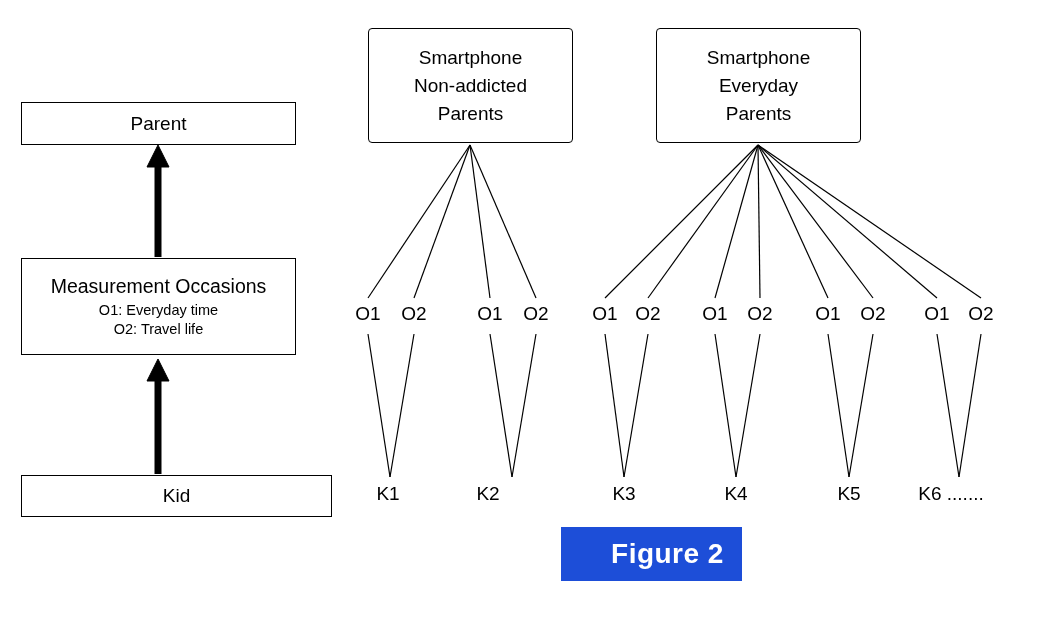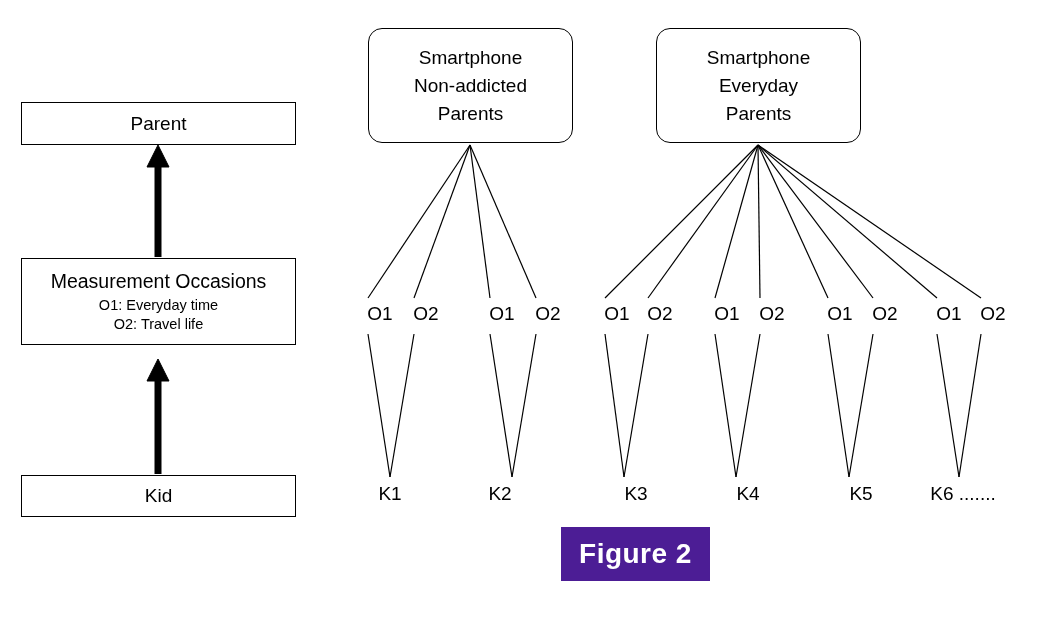--- a/index.html
+++ b/index.html
@@ -45,30 +45,30 @@
     font-size: 19px;
     line-height: 24px;
     white-space: nowrap;
   }
   .rect-box .sub-label {
     font-size: 14.5px;
     line-height: 19px;
     white-space: nowrap;
   }
   #box-parent   { left: 21px;  top: 102px; width: 275px; height: 43px; }
-  #box-occasions{ left: 21px;  top: 258px; width: 275px; height: 87px; }
-  #box-kid      { left: 21px;  top: 475px; width: 275px; height: 42px; }
+  #box-occasions{ left: 21px;  top: 258px; width: 275px; height: 97px; }
+  #box-kid      { left: 21px;  top: 475px; width: 311px; height: 42px; }
   #box-occasions .main-label { font-size: 19.5px; margin-bottom: 3px; }
 
   
   .round-box {
     position: absolute;
     box-sizing: border-box;
     border: 1.6px solid #000000;
-    border-radius: 14px;
+    border-radius: 4px;
     background: #ffffff;
     display: flex;
     flex-direction: column;
     align-items: center;
     justify-content: center;
     text-align: center;
     line-height: 28px;
   }
   .round-box span { display: block; font-size: 19px; white-space: nowrap; }
   .round-box .strong { font-weight: normal; }
@@ -76,40 +76,40 @@
   #box-group-addicted    { left: 656px; top: 28px; width: 205px; height: 115px; }
 
   
   .node-label {
     position: absolute;
     font-size: 19px;
     line-height: 22px;
     white-space: nowrap;
     text-align: right;
     transform: translateX(-50%);
-    margin-left: 12px;
   }
   .o-label { top: 303px; }
   .k-label { top: 483px; }
 
   
   #figure-caption {
     position: absolute;
     left: 561px;
     top: 527px;
     width: 149px;
     height: 54px;
-    background: #4c1d95;
+    background: #1d4ed8;
     color: #ffffff;
     font-size: 28px;
     font-weight: bold;
     display: flex;
     align-items: center;
     justify-content: center;
     letter-spacing: 0.5px;
+    padding-left: 32px;
   }
 </style>
 </head>
 <body>
 
 <div id="canvas">
 
   <svg class="svg-layer" viewBox="0 0 1054 620" xmlns="http://www.w3.org/2000/svg">
 
     <g stroke="#000000" fill="#000000">
@@ -192,21 +192,21 @@
   <div class="node-label o-label" style="left:536px">O2</div>
   <div class="node-label o-label" style="left:605px">O1</div>
   <div class="node-label o-label" style="left:648px">O2</div>
   <div class="node-label o-label" style="left:715px">O1</div>
   <div class="node-label o-label" style="left:760px">O2</div>
   <div class="node-label o-label" style="left:828px">O1</div>
   <div class="node-label o-label" style="left:873px">O2</div>
   <div class="node-label o-label" style="left:937px">O1</div>
   <div class="node-label o-label" style="left:981px">O2</div>
 
-  <div class="node-label k-label" style="left:378px">K1</div>
+  <div class="node-label k-label" style="left:388px">K1</div>
   <div class="node-label k-label" style="left:488px">K2</div>
   <div class="node-label k-label" style="left:624px">K3</div>
   <div class="node-label k-label" style="left:736px">K4</div>
   <div class="node-label k-label" style="left:849px">K5</div>
   <div class="node-label k-label" style="left:951px">K6 .......</div>
 
   <div id="figure-caption">Figure 2</div>
 
 </div>
 

